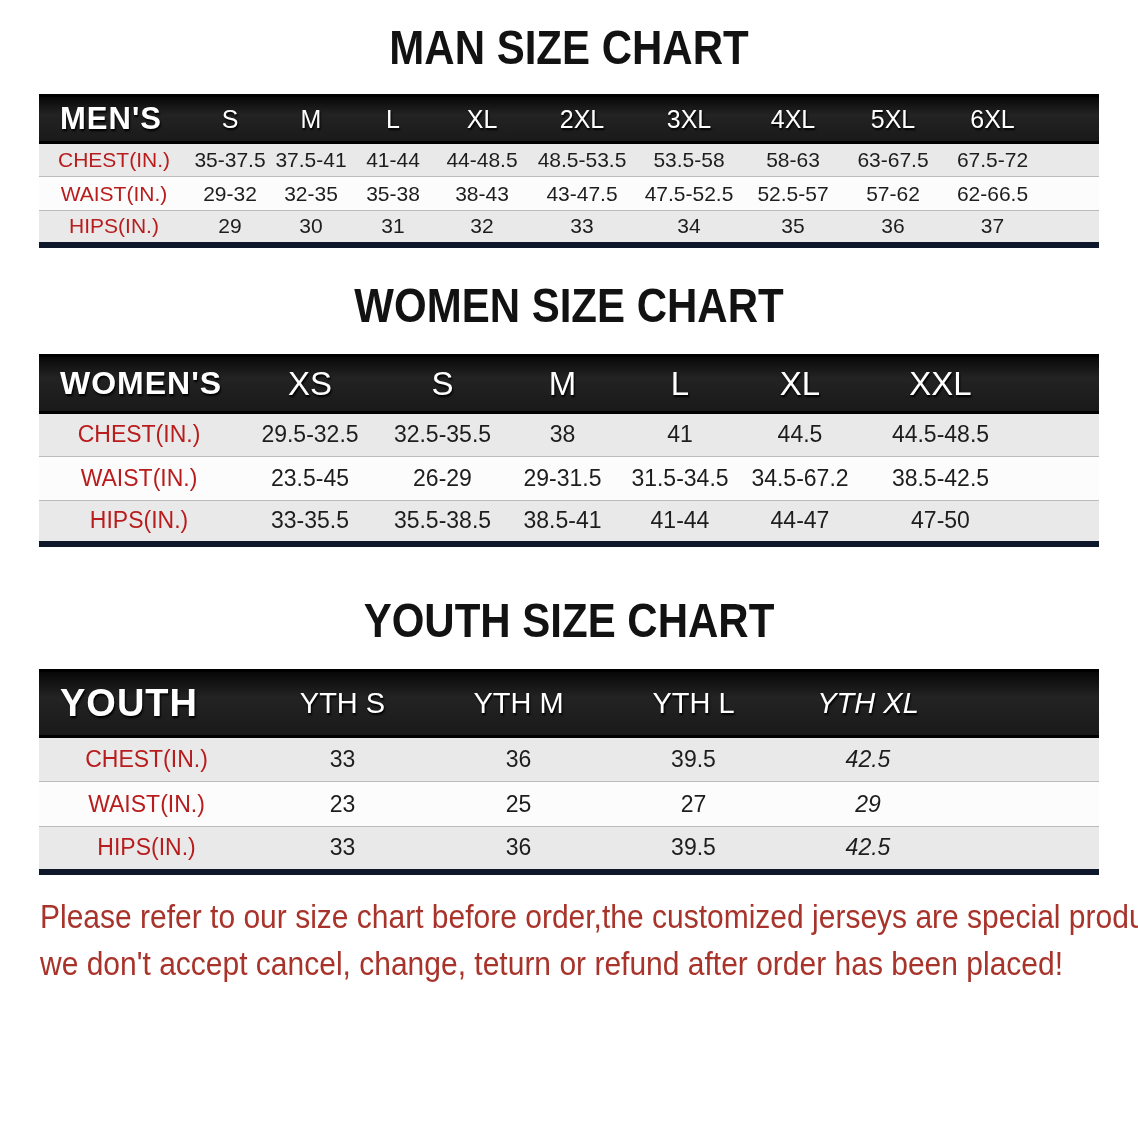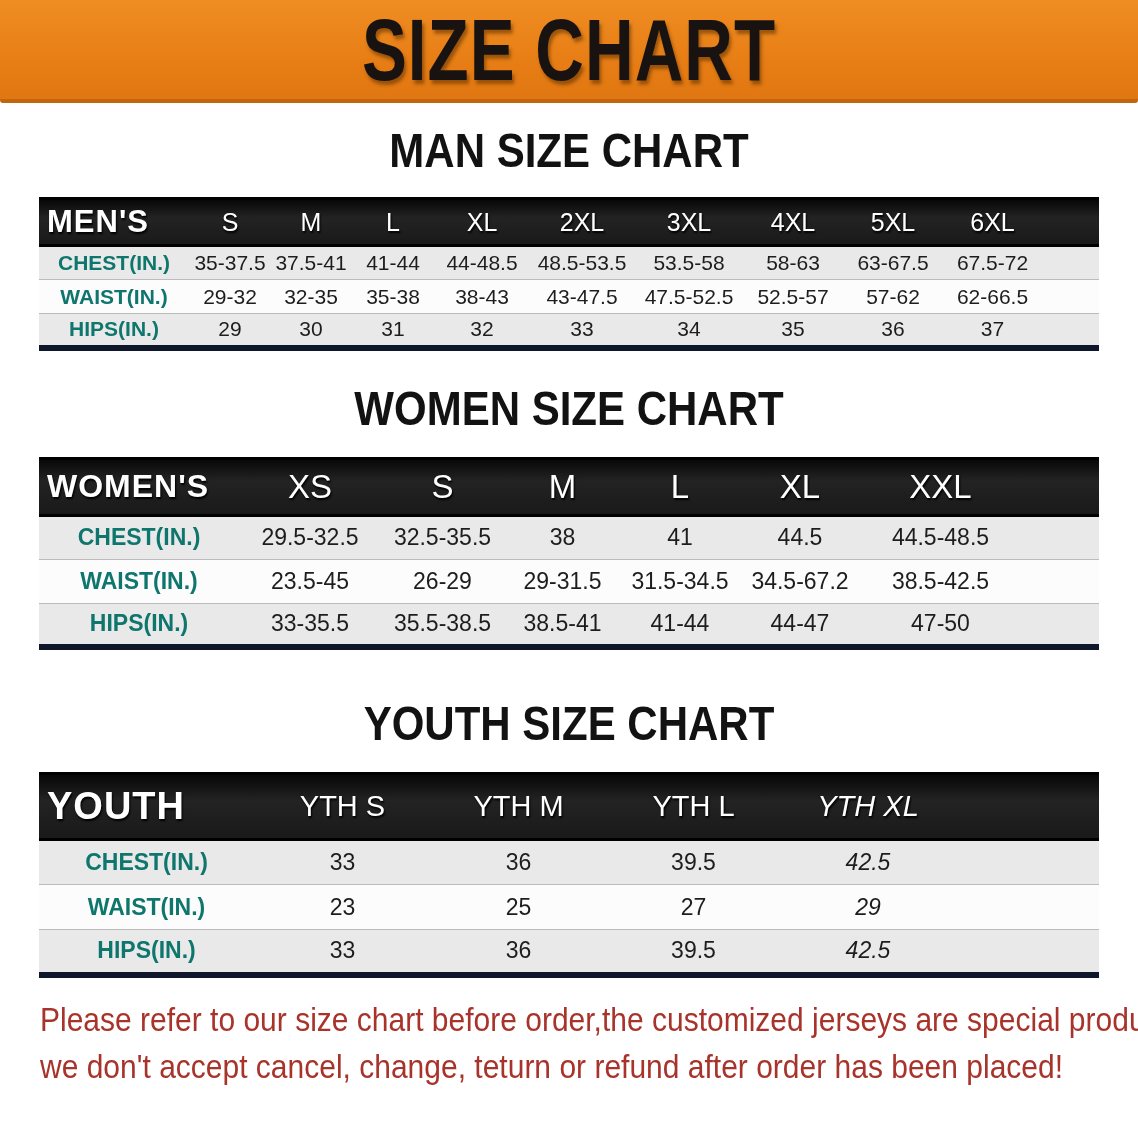--- a/index.html
+++ b/index.html
@@ -74,34 +74,34 @@
     font-weight: normal;
     text-align: center;
     border-top: 3px solid #000;
     border-bottom: 3px solid #000;
     text-shadow: 1px 2px 2px #000;
     white-space: nowrap;
   }
   .size-table thead th.label-col {
     text-align: left;
     font-weight: bold;
-    padding-left: 8px;
+    padding-left: 21px;
     letter-spacing: 1px;
   }
 
   .size-table tbody tr { border-bottom: 1px solid #bcbcbc; }
   .size-table tbody tr:last-child { border-bottom: 6px solid #0f172a; }
   .size-table tbody tr:nth-child(odd)  { background: #e9e9e9; }
   .size-table tbody tr:nth-child(even) { background: #fcfcfc; }
   .size-table tbody td {
     text-align: center;
     color: #1d1d1d;
     white-space: nowrap;
   }
-  .size-table tbody td.label-col { color: #0f766e; font-weight: bold; }
+  .size-table tbody td.label-col { color: #b91c1c; }
 
   
   .table-men thead tr { height: 47px; }
   .table-men thead th { font-size: 25px; }
   .table-men thead th.label-col { font-size: 31px; }
   .table-men tbody tr { height: 34px; }
   .table-men tbody td { font-size: 21px; }
   .table-men th:last-child, .table-men td:last-child { padding-right: 58px; }
 
   
@@ -132,23 +132,20 @@
     transform: scaleY(1.08);
     transform-origin: left center;
     white-space: nowrap;
   }
 </style>
 </head>
 <body>
 
 <div class="page">
 
-  <header class="banner">
-    <h1>SIZE CHART</h1>
-  </header>
 
   <section class="chart-section section-men">
     <h2>MAN SIZE CHART</h2>
     <table class="size-table table-men">
         <colgroup>
           <col style="width: 150px;">
           <col style="width: 82px;">
           <col style="width: 80px;">
           <col style="width: 84px;">
           <col style="width: 94px;">

